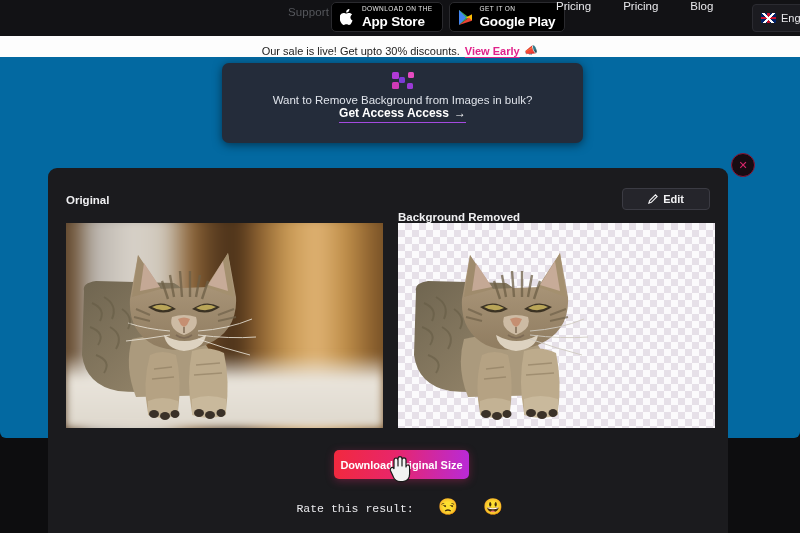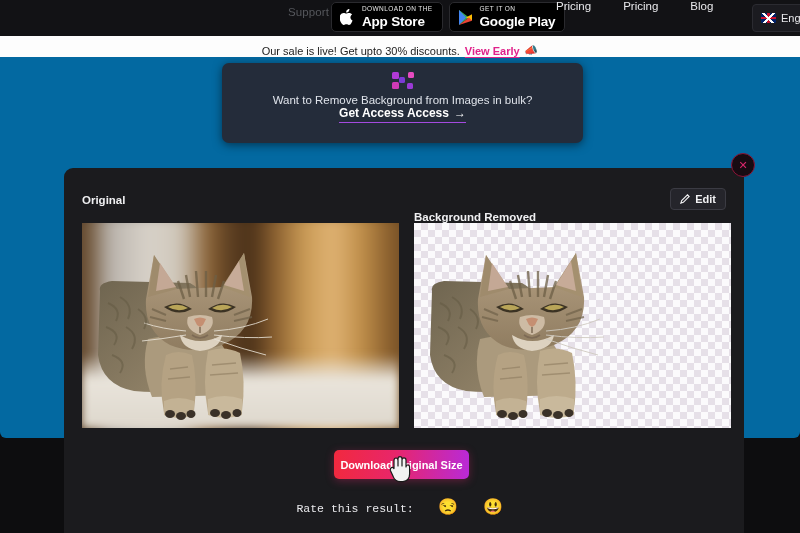--- a/index.html
+++ b/index.html
@@ -93,38 +93,38 @@
   
   .closebtn {
     position: absolute; left: 731px; top: 153px; width: 24px; height: 24px;
     border-radius: 50%; border: 1px solid #8e1538; background: #170b12;
     display: flex; align-items: center; justify-content: center;
     color: #d9276b; font-size: 11px; z-index: 35; cursor: pointer;
   }
 
   
   .panel {
-    position: absolute; left: 64px; top: 168px; width: 680px; height: 365px;
+    position: absolute; left: 48px; top: 168px; width: 680px; height: 365px;
     background: #1b1b1e; border-radius: 9px 9px 0 0; z-index: 20;
   }
   .panel-head {
     position: absolute; left: 0; top: 0; width: 680px; height: 50px;
   }
   .lbl-original {
     position: absolute; left: 18px; top: 26px;
     font-size: 11.5px; color: #f0f0f2; font-weight: bold;
   }
   .lbl-removed {
     position: absolute; left: 350px; top: 26px;
     font-size: 11.5px; color: #f0f0f2; font-weight: bold; margin-top: 17px;
   }
   .editbtn {
     position: absolute; right: 18px; top: 20px; height: 22px;
     background: #25252b; border: 1px solid #3b3b43; border-radius: 4px;
-    display: flex; align-items: center; gap: 5px; padding: 0 9px; cursor: pointer;
+    display: flex; align-items: center; gap: 5px; padding: 0 25px; cursor: pointer;
   }
   .editbtn .lbl { font-size: 11px; color: #f2f2f4; font-weight: bold; }
 
   
   .imgbox { position: absolute; top: 55px; width: 317px; height: 205px; overflow: hidden; }
   .imgbox.left  { left: 18px;  background: #0b0b0b; }
   .imgbox.right { left: 350px; background: #fff; }
 
   
   .checker {

